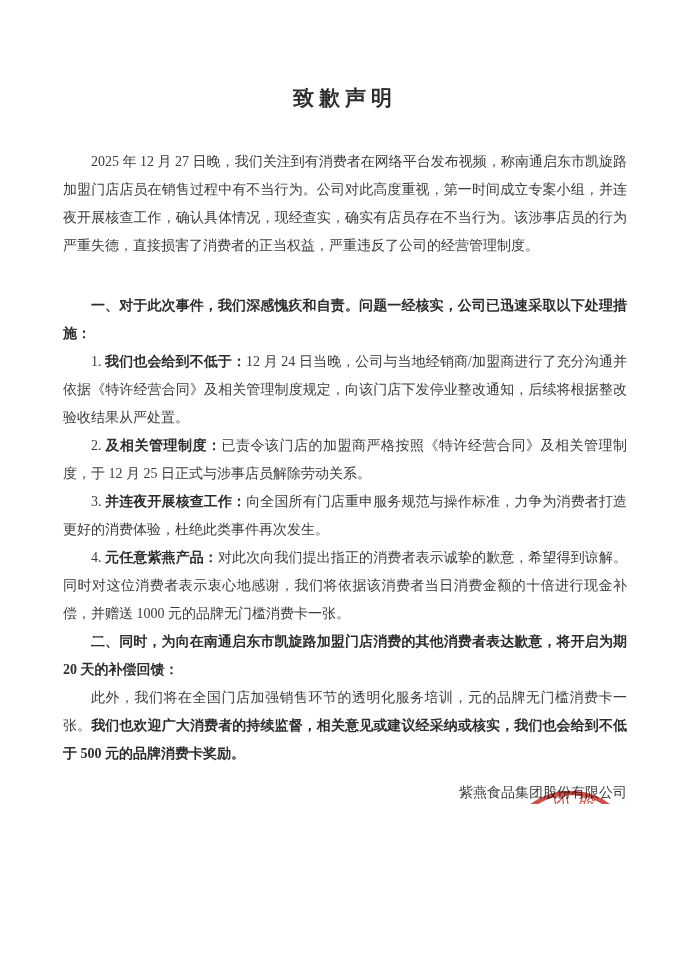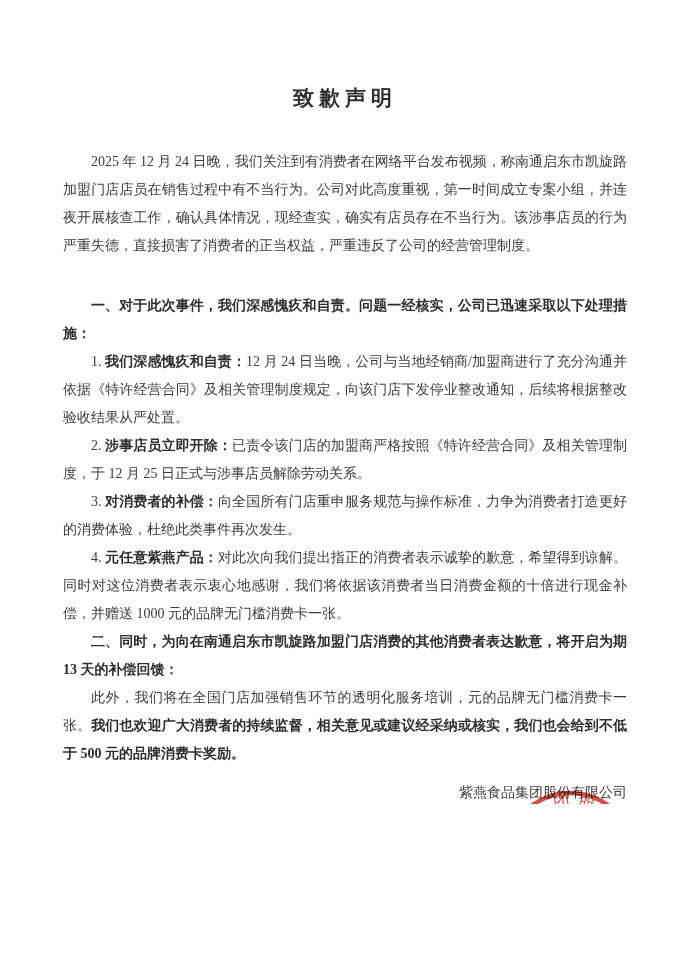--- a/index.html
+++ b/index.html
@@ -67,27 +67,27 @@
   }
 </style>
 </head>
 <body>
 
 <div class="page">
 
   <h1 class="doc-title">致歉声明</h1>
 
   <div class="doc-body">
-      <p><span>2025 年 12 月 24 日晚，我们关注到有消费者在网络平台发布视频，称南通启东市凯旋路加盟门店店员在销售过程中有不当行为。公司对此高度重视，第一时间成立专案小组，并连夜开展核查工作，确认具体情况，现经查实，确实有店员存在不当行为。该涉事店员的行为严重失德，直接损害了消费者的正当权益，严重违反了公司的经营管理制度。</span></p>
+      <p><span>2025 年 12 月 27 日晚，我们关注到有消费者在网络平台发布视频，称南通启东市凯旋路加盟门店店员在销售过程中有不当行为。公司对此高度重视，第一时间成立专案小组，并连夜开展核查工作，确认具体情况，现经查实，确实有店员存在不当行为。该涉事店员的行为严重失德，直接损害了消费者的正当权益，严重违反了公司的经营管理制度。</span></p>
       <p class="sec-gap"><span class="b">一、对于此次事件，我们深感愧疚和自责。问题一经核实，公司已迅速采取以下处理措施：</span></p>
-      <p><span>1. </span><span class="b">我们深感愧疚和自责：</span><span>12 月 24 日当晚，公司与当地经销商/加盟商进行了充分沟通并依据《特许经营合同》及相关管理制度规定，向该门店下发停业整改通知，后续将根据整改验收结果从严处置。</span></p>
-      <p><span>2. </span><span class="b">涉事店员立即开除：</span><span>已责令该门店的加盟商严格按照《特许经营合同》及相关管理制度，于 12 月 25 日正式与涉事店员解除劳动关系。</span></p>
-      <p><span>3. </span><span class="b">对消费者的补偿：</span><span>向全国所有门店重申服务规范与操作标准，力争为消费者打造更好的消费体验，杜绝此类事件再次发生。</span></p>
+      <p><span>1. </span><span class="b">我们也会给到不低于：</span><span>12 月 24 日当晚，公司与当地经销商/加盟商进行了充分沟通并依据《特许经营合同》及相关管理制度规定，向该门店下发停业整改通知，后续将根据整改验收结果从严处置。</span></p>
+      <p><span>2. </span><span class="b">及相关管理制度：</span><span>已责令该门店的加盟商严格按照《特许经营合同》及相关管理制度，于 12 月 25 日正式与涉事店员解除劳动关系。</span></p>
+      <p><span>3. </span><span class="b">并连夜开展核查工作：</span><span>向全国所有门店重申服务规范与操作标准，力争为消费者打造更好的消费体验，杜绝此类事件再次发生。</span></p>
       <p><span>4. </span><span class="b">元任意紫燕产品：</span><span>对此次向我们提出指正的消费者表示诚挚的歉意，希望得到谅解。同时对这位消费者表示衷心地感谢，我们将依据该消费者当日消费金额的十倍进行现金补偿，并赠送 1000 元的品牌无门槛消费卡一张。</span></p>
-      <p><span class="b">二、同时，为向在南通启东市凯旋路加盟门店消费的其他消费者表达歉意，将开启为期 13 天的补偿回馈：</span></p>
+      <p><span class="b">二、同时，为向在南通启东市凯旋路加盟门店消费的其他消费者表达歉意，将开启为期 20 天的补偿回馈：</span></p>
       <p><span>此外，我们将在全国门店加强销售环节的透明化服务培训，元的品牌无门槛消费卡一张。</span><span class="b">我们也欢迎广大消费者的持续监督，相关意见或建议经采纳或核实，我们也会给到不低于 500 元的品牌消费卡奖励。</span></p>
     </div>
 
   <div class="sign-block">
     <div>紫燕食品集团股份有限公司</div>
 
   </div>
 
   <svg class="stamp" viewBox="0 0 142 142">
     <g transform="rotate(6 71 71)">

